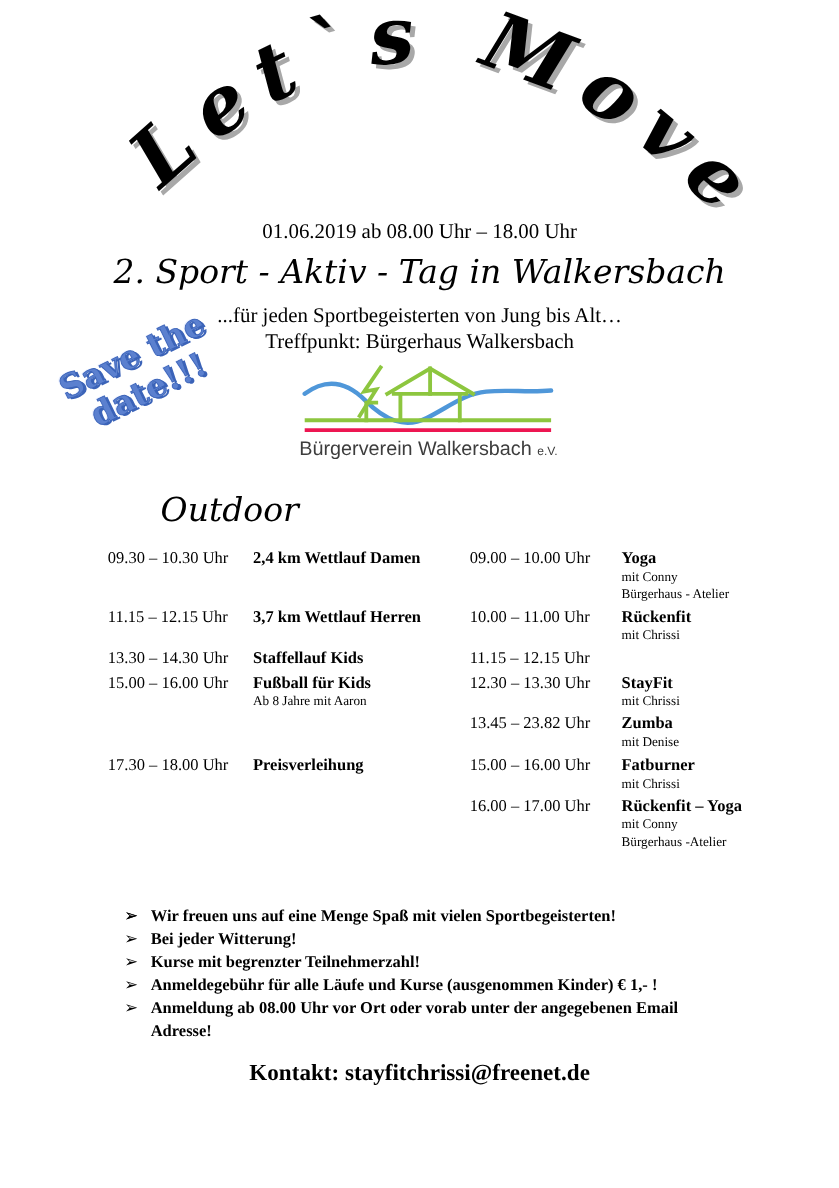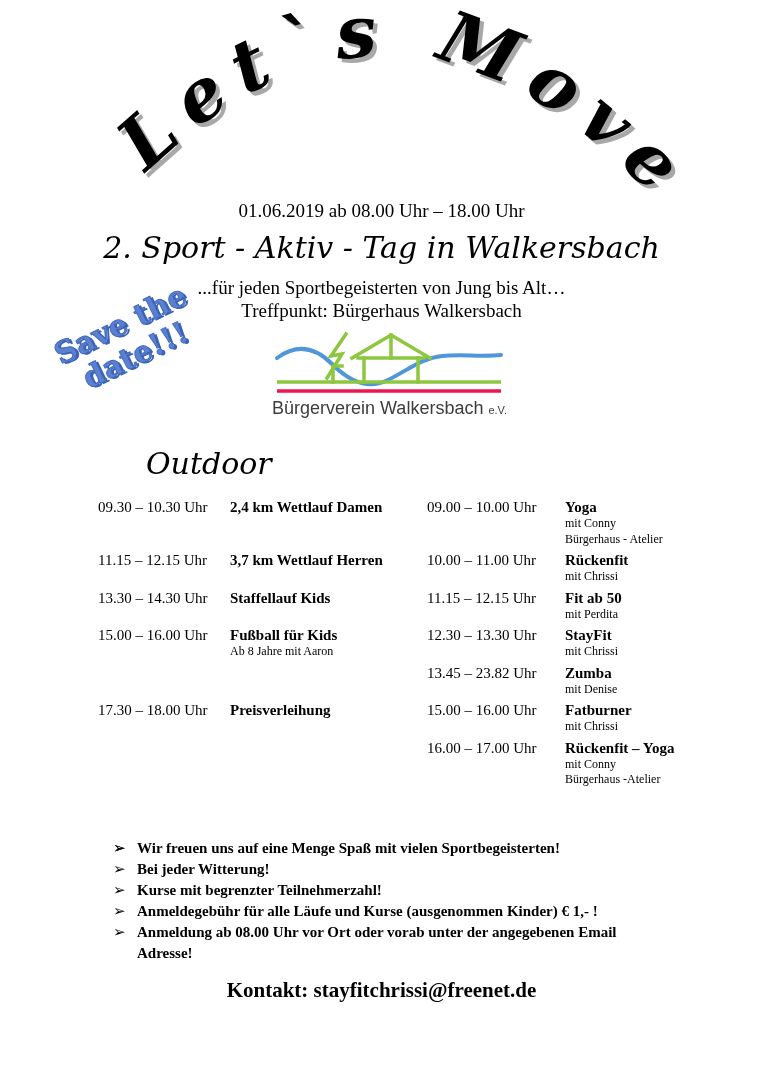--- a/index.html
+++ b/index.html
@@ -170,24 +170,20 @@
       <div class="act-detail">Bürgerhaus - Atelier</div>
     </div>
 
     <div class="g-time" style="grid-area:2/3">10.00 – 11.00 Uhr</div>
     <div style="grid-area:2/4">
       <div class="act-title">Rückenfit</div>
       <div class="act-detail">mit Chrissi</div>
     </div>
 
     <div class="g-time" style="grid-area:3/3">11.15 – 12.15 Uhr</div>
-    <div style="grid-area:3/4">
-      <div class="act-title">Fit ab 50</div>
-      <div class="act-detail">mit Perdita</div>
-    </div>
 
     <div class="g-time" style="grid-area:4/3">12.30 – 13.30 Uhr</div>
     <div style="grid-area:4/4">
       <div class="act-title">StayFit</div>
       <div class="act-detail">mit Chrissi</div>
     </div>
 
     <div class="g-time" style="grid-area:5/3">13.45 – 23.82 Uhr</div>
     <div style="grid-area:5/4">
       <div class="act-title">Zumba</div>

